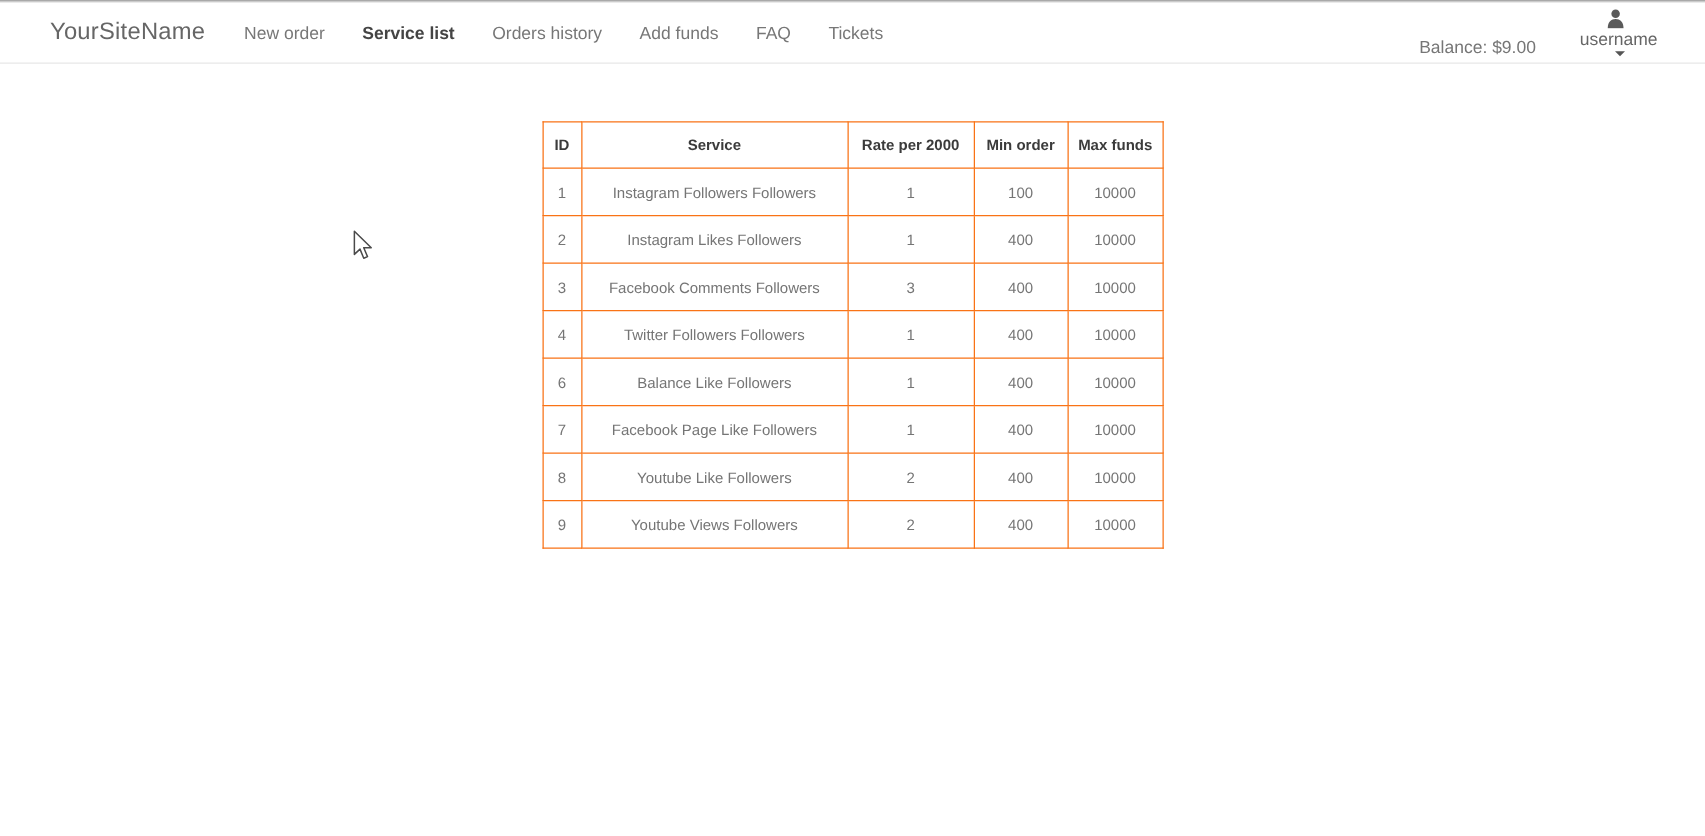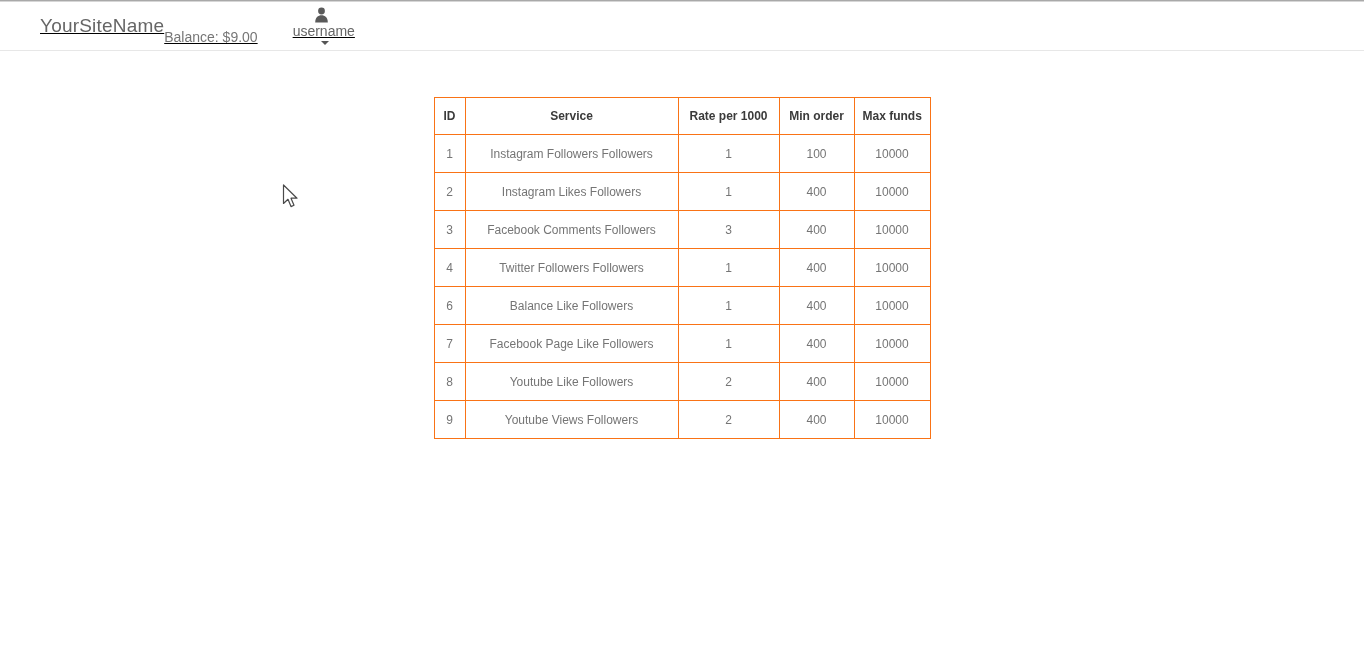--- a/index.html
+++ b/index.html
@@ -18,21 +18,20 @@
   }
   .navbar {
     height: 49px;
     width: 100%;
     background: #ffffff;
     border-bottom: 1px solid #e7e7e7;
     display: flex;
     align-items: center;
     padding-left: 40px;
     padding-right: 38px;
-    text-decoration: underline;
   }
   .brand {
     font-size: 19px;
     color: #666666;
     text-decoration: none;
     letter-spacing: 0.2px;
     white-space: nowrap;
   }
   .nav-links {
     display: flex;
@@ -126,20 +125,40 @@
     z-index: 10;
   }
 </style>
 </head>
 <body>
 
 <div class="top-strip"></div>
 
 <div class="navbar">
   <a class="brand" href="#">YourSiteName</a>
+  <ul class="nav-links">
+    <li>
+        <a href="#">New order</a>
+      </li>
+    <li>
+        <a href="#" class="active">Service list</a>
+      </li>
+    <li>
+        <a href="#">Orders history</a>
+      </li>
+    <li>
+        <a href="#">Add funds</a>
+      </li>
+    <li>
+        <a href="#">FAQ</a>
+      </li>
+    <li>
+        <a href="#">Tickets</a>
+      </li>
+  </ul>
   <div class="nav-right">
     <span class="balance">Balance: $9.00</span>
     <a href="#" class="user-dropdown">
       <span class="user-icon">
         <svg width="15" height="16" viewBox="0 0 15 16">
           <circle cx="7.5" cy="4" r="3.4" fill="#5a5a5a"></circle>
           <path d="M1.2 15.5 C1.2 10.5 4 8.2 7.5 8.2 C11 8.2 13.8 10.5 13.8 15.5 Z" fill="#5a5a5a"></path>
         </svg>
       </span>
       <span class="user-name">username</span>
@@ -154,21 +173,21 @@
       <col class="col-id">
         <col class="col-service">
         <col class="col-rate">
         <col class="col-min">
         <col class="col-max">
     </colgroup>
     <thead>
       <tr>
         <th>ID</th>
         <th>Service</th>
-        <th>Rate per 1000</th>
+        <th>Rate per 2000</th>
         <th>Min order</th>
         <th>Max funds</th>
       </tr>
     </thead>
     <tbody>
         <tr>
           <td>1</td>
           <td>Instagram Followers Followers</td>
           <td>1</td>
           <td>100</td>

